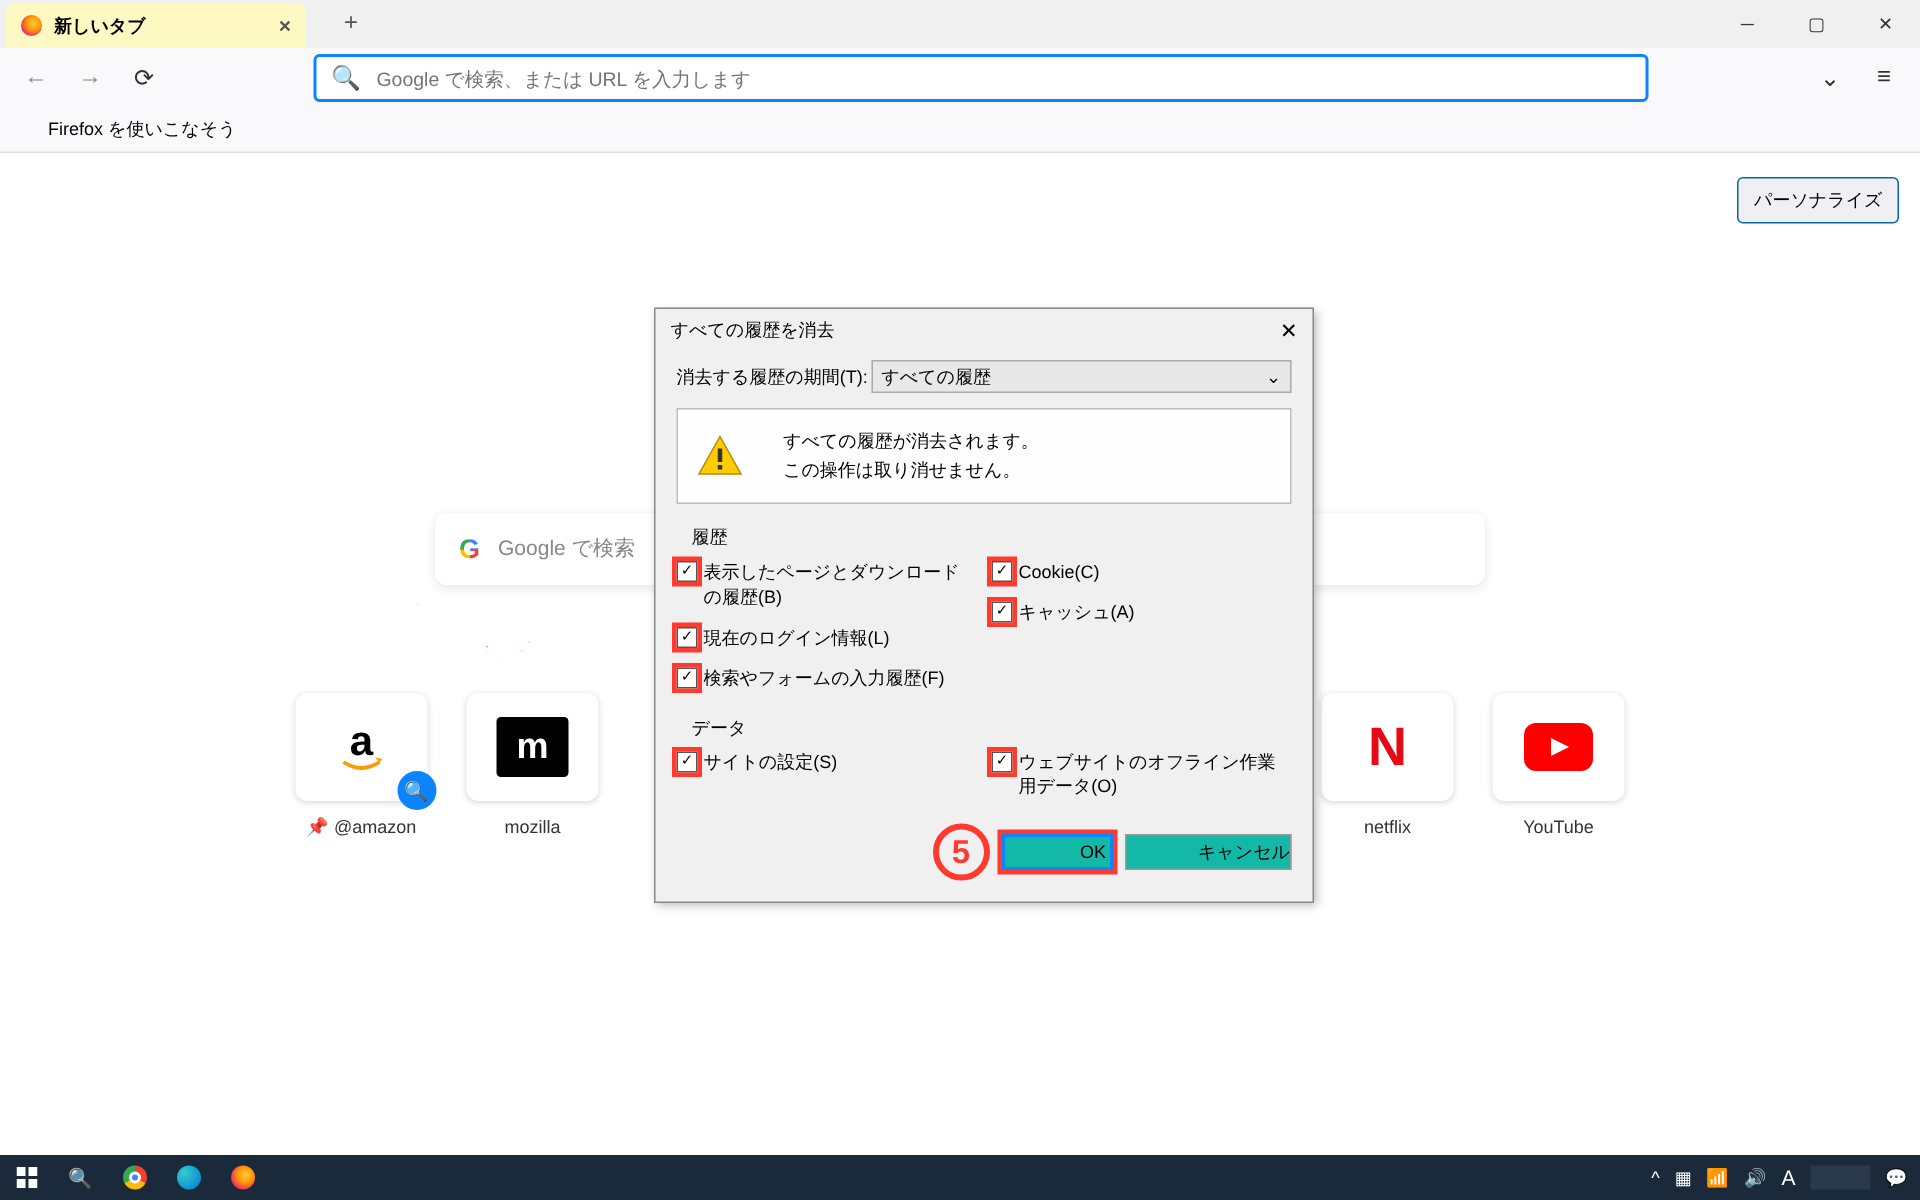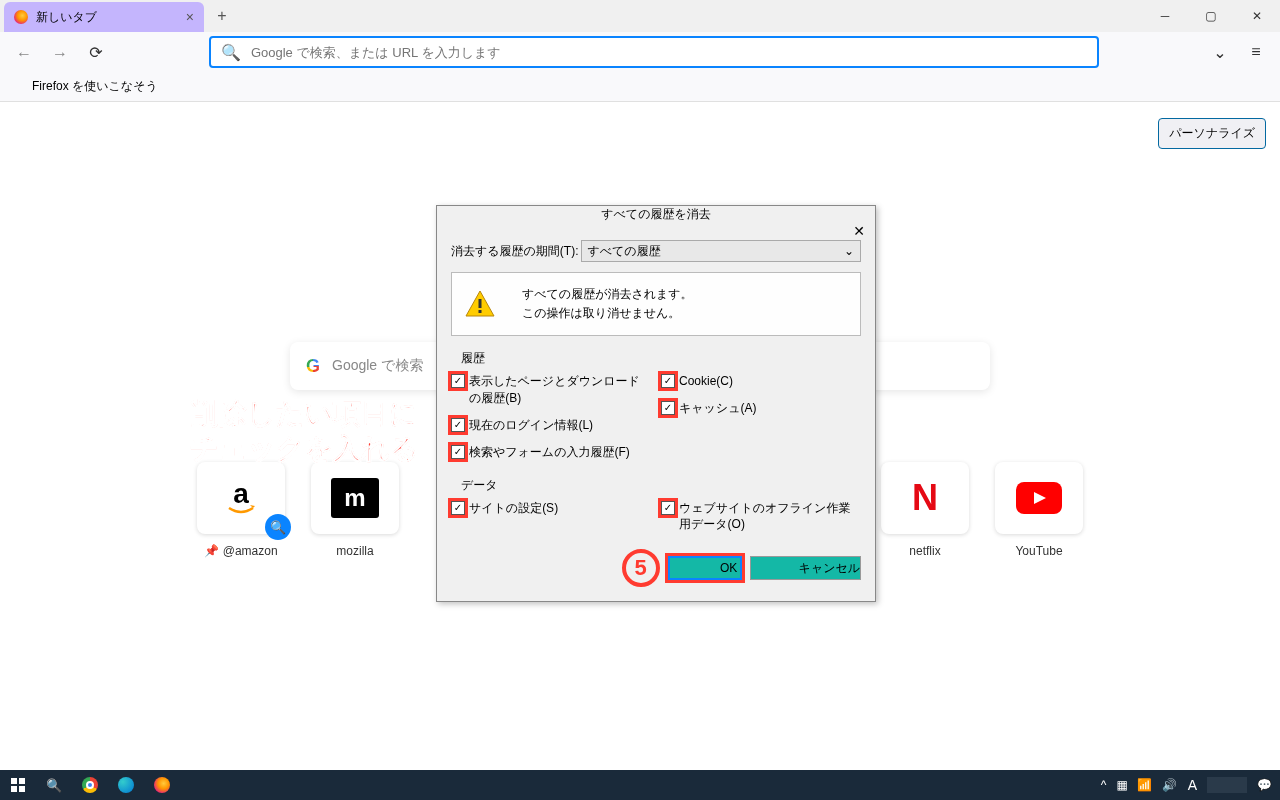--- a/index.html
+++ b/index.html
@@ -1,20 +1,20 @@
 <!DOCTYPE html>
 <html><head>
 <meta charset="utf-8">
 <style>
 * { margin: 0; padding: 0; box-sizing: border-box; font-family: "Meiryo UI", "Yu Gothic UI", sans-serif; }
 body { width: 1280px; height: 800px; background: #fff; overflow: hidden; position: relative; }
 
 
 .titlebar { height: 32px; background: #f0f0f0; display: flex; align-items: stretch; }
-.tab { background: #c4b5fd; border-radius: 6px 6px 0 0; margin: 2px 4px 0 4px; padding: 0 10px; display: flex; align-items: center; gap: 8px; min-width: 200px; font-size: 12px; }
+.tab { background: #fef9c3; border-radius: 6px 6px 0 0; margin: 2px 16px 0 4px; padding: 0 10px; display: flex; align-items: center; gap: 8px; min-width: 200px; font-size: 12px; font-weight: bold; }
 .tab-icon { width: 14px; height: 14px; display: flex; align-items: center; justify-content: center; }
 .tab-close { margin-left: auto; font-size: 14px; cursor: pointer; color: #555; }
 .addtab { width: 28px; display: flex; align-items: center; justify-content: center; font-size: 16px; color: #555; cursor: pointer; }
 .winctrls { margin-left: auto; display: flex; }
 .winbtn { width: 46px; display: flex; align-items: center; justify-content: center; font-size: 12px; color: #333; cursor: pointer; }
 
 
 .urlbar { height: 40px; background: #f9f9fb; display: flex; align-items: center; padding: 0 10px; gap: 8px; }
 .navbtn { width: 28px; height: 28px; display: flex; align-items: center; justify-content: center; color: #888; cursor: pointer; }
 .navbtn.active { color: #333; }
@@ -33,25 +33,25 @@
 .centersearch { position: absolute; top: 240px; left: 50%; transform: translateX(-50%); width: 700px; height: 48px; background: #fff; border-radius: 8px; box-shadow: 0 2px 8px rgba(0,0,0,0.1); display: flex; align-items: center; padding: 0 16px; gap: 12px; }
 .centersearch .ph { color: #888; font-size: 14px; }
 
 .tiles { position: absolute; top: 360px; left: 50%; transform: translateX(-50%); display: flex; gap: 26px; }
 .tile-wrapper { display: flex; flex-direction: column; align-items: center; gap: 10px; }
 .tile { width: 88px; height: 72px; background: #fff; border-radius: 8px; box-shadow: 0 1px 4px rgba(0,0,0,0.15); display: flex; align-items: center; justify-content: center; position: relative; }
 .tile-label { font-size: 12px; color: #333; }
 .badge-search { position: absolute; right: -6px; bottom: -6px; width: 26px; height: 26px; border-radius: 50%; background: #0a84ff; display: flex; align-items: center; justify-content: center; color: #fff; font-size: 13px; }
 
 
-.annotation { position: absolute; top: 294px; left: 190px; font-size: 28px; font-weight: bold; color: #ff3b30; -webkit-text-stroke: 1px #fff; text-shadow: 1px 1px 0 #fff, -1px -1px 0 #fff, 1px -1px 0 #fff, -1px 1px 0 #fff; line-height: 1.25; text-align: center; }
+.annotation { position: absolute; top: 294px; left: 190px; font-size: 21px; font-weight: bold; color: #ff3b30; -webkit-text-stroke: 1px #fff; text-shadow: 1px 1px 0 #fff, -1px -1px 0 #fff, 1px -1px 0 #fff, -1px 1px 0 #fff; line-height: 1.25; text-align: center; }
 
 
 .dialog { position: absolute; top: 103px; left: 436px; width: 440px; background: #f0f0f0; border: 1px solid #888; box-shadow: 2px 2px 6px rgba(0,0,0,0.25); font-size: 12px; }
-.dlg-title { height: 28px; display: flex; align-items: center; padding: 0 10px; font-size: 12px; flex-direction: column; }
+.dlg-title { height: 28px; display: flex; align-items: center; padding: 0 10px; font-size: 12px; }
 .dlg-close { margin-left: auto; font-size: 14px; cursor: pointer; }
 .dlg-body { padding: 6px 14px 14px; }
 .dlg-row { display: flex; align-items: center; gap: 2px; margin-bottom: 10px; }
 .dlg-select { flex: 1; height: 22px; border: 1px solid #aaa; background: #e8e8e8; padding: 0 6px; display: flex; align-items: center; justify-content: space-between; cursor: pointer; }
 .warning-box { border: 1px solid #bbb; background: #fefefe; padding: 12px; display: flex; gap: 26px; align-items: center; margin-bottom: 14px; }
 .warn-icon { width: 32px; height: 32px; }
 .warn-text { line-height: 1.6; font-size: 12px; }
 .section-hdr { font-weight: normal; margin: 8px 10px 6px; font-size: 12px; }
 .check-grid { display: flex; gap: 10px; }
 .col { flex: 1; display: flex; flex-direction: column; gap: 10px; }

